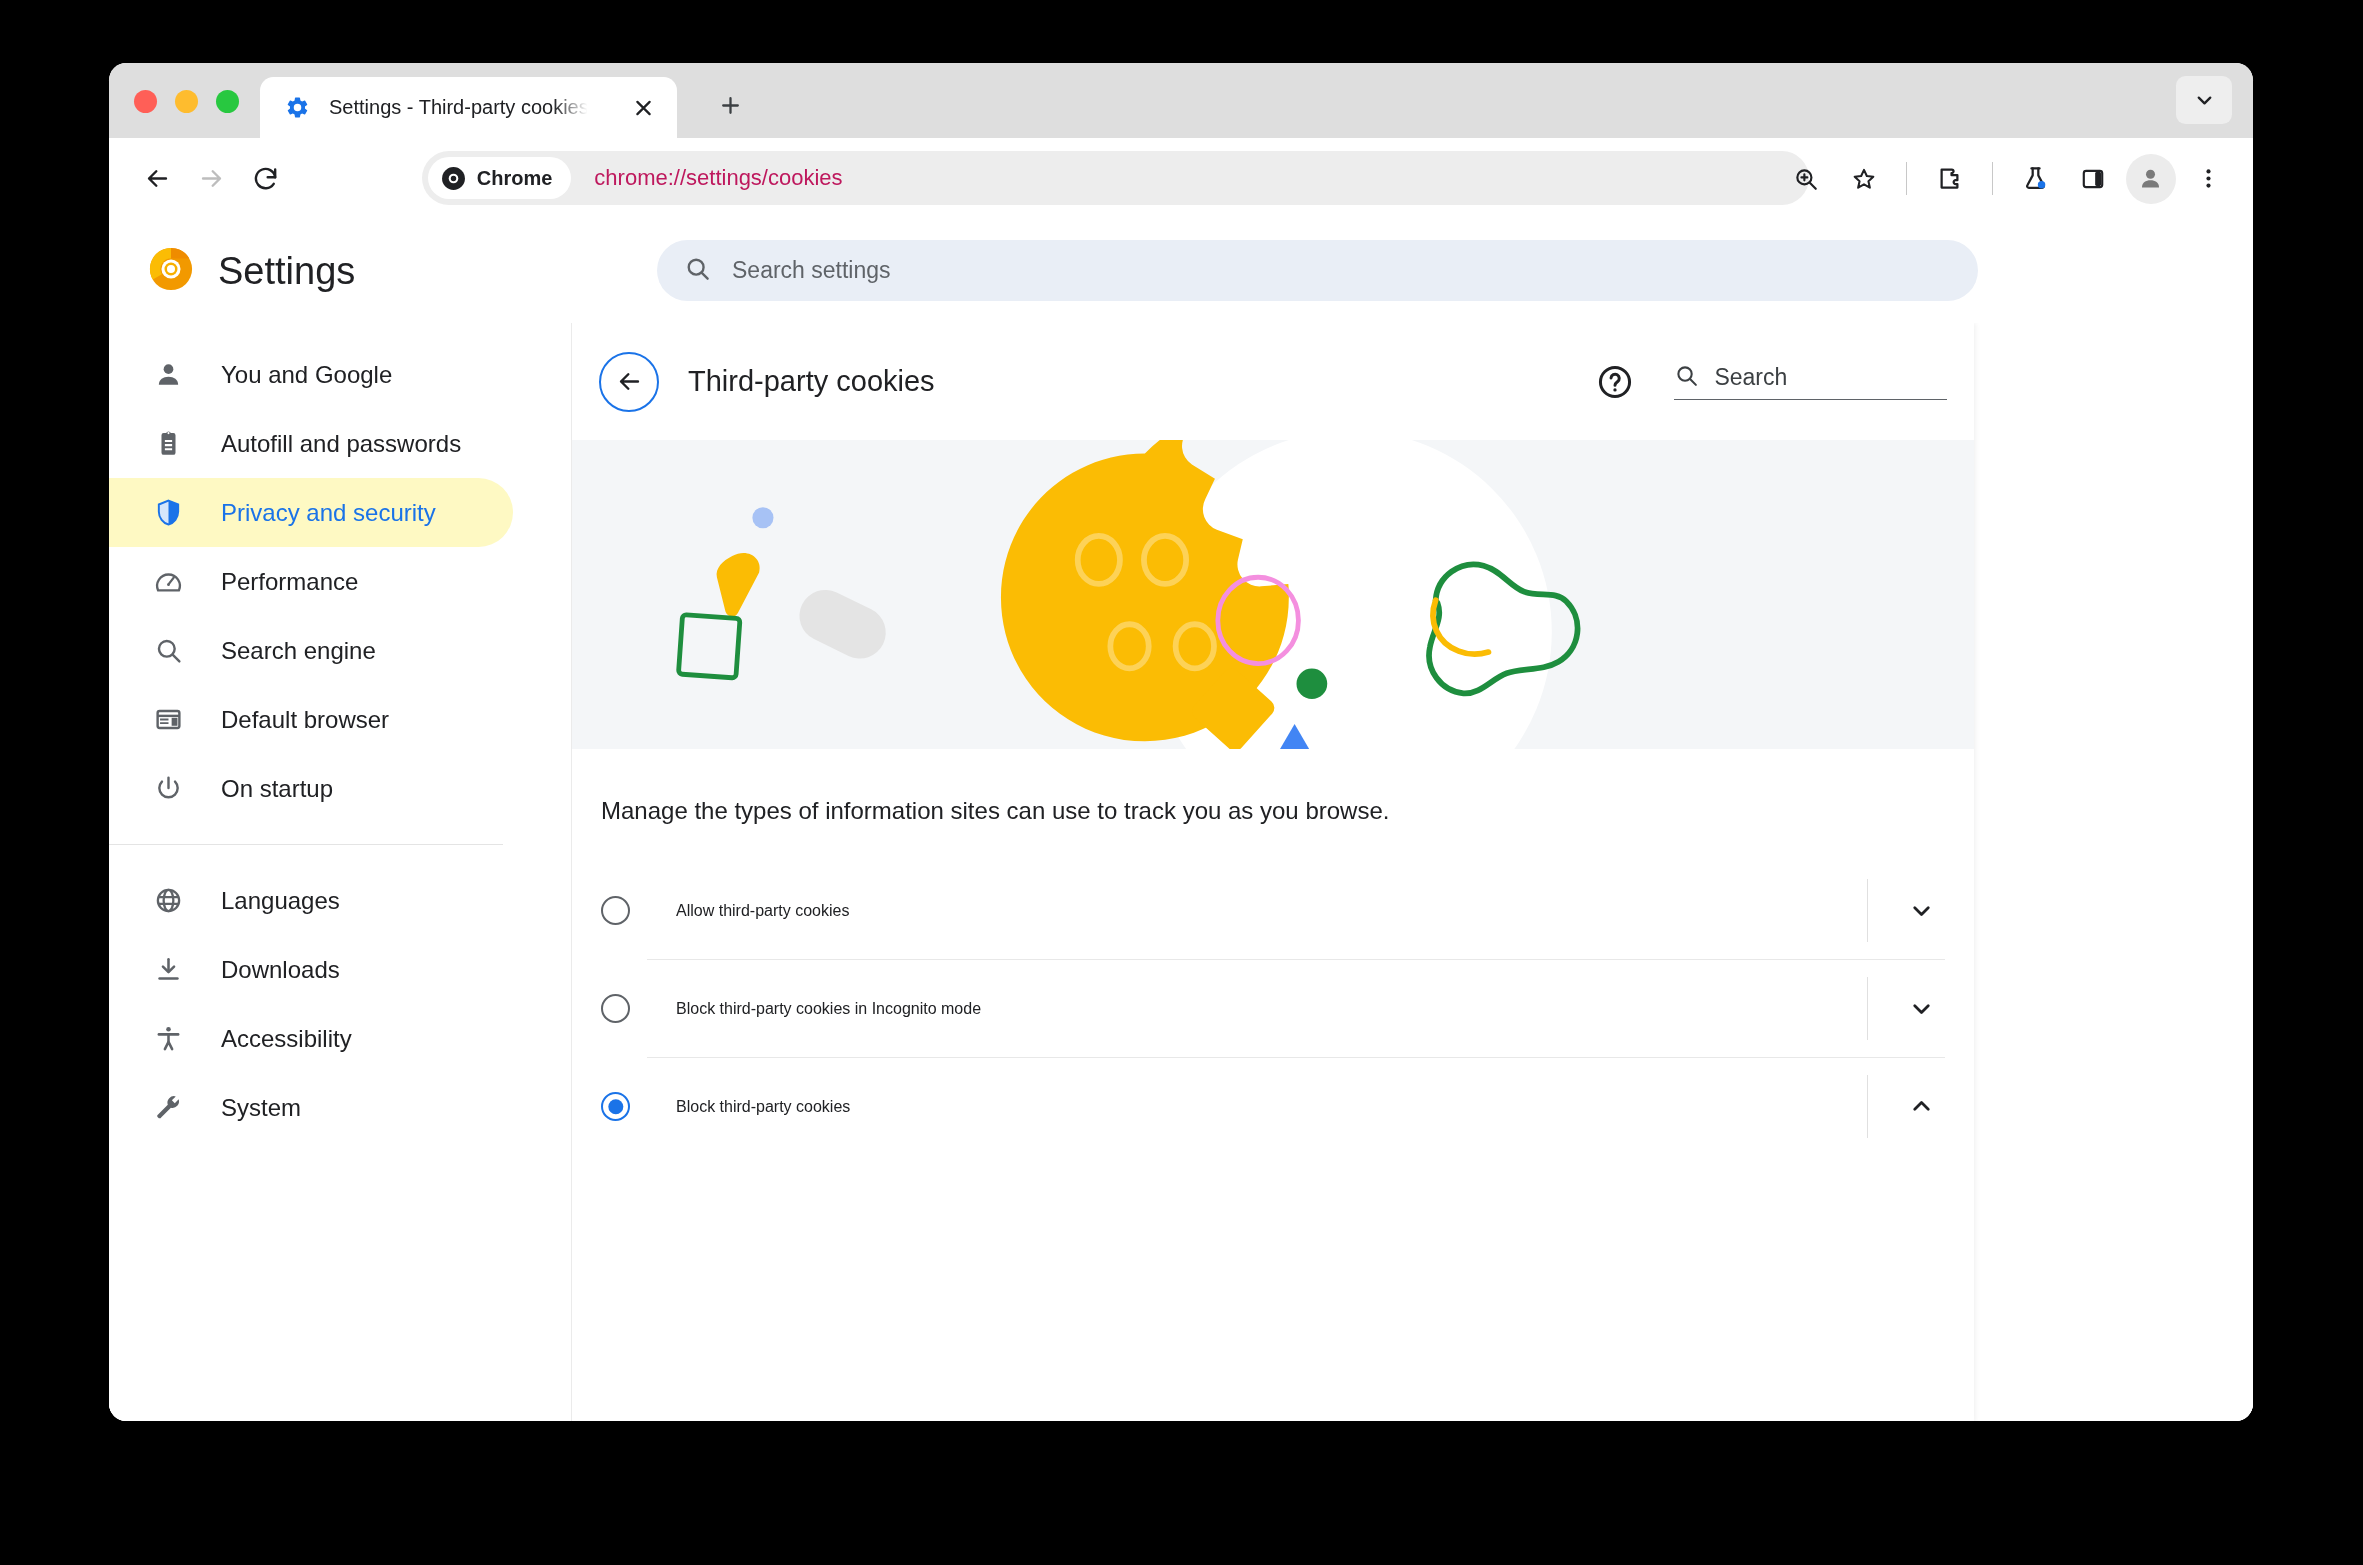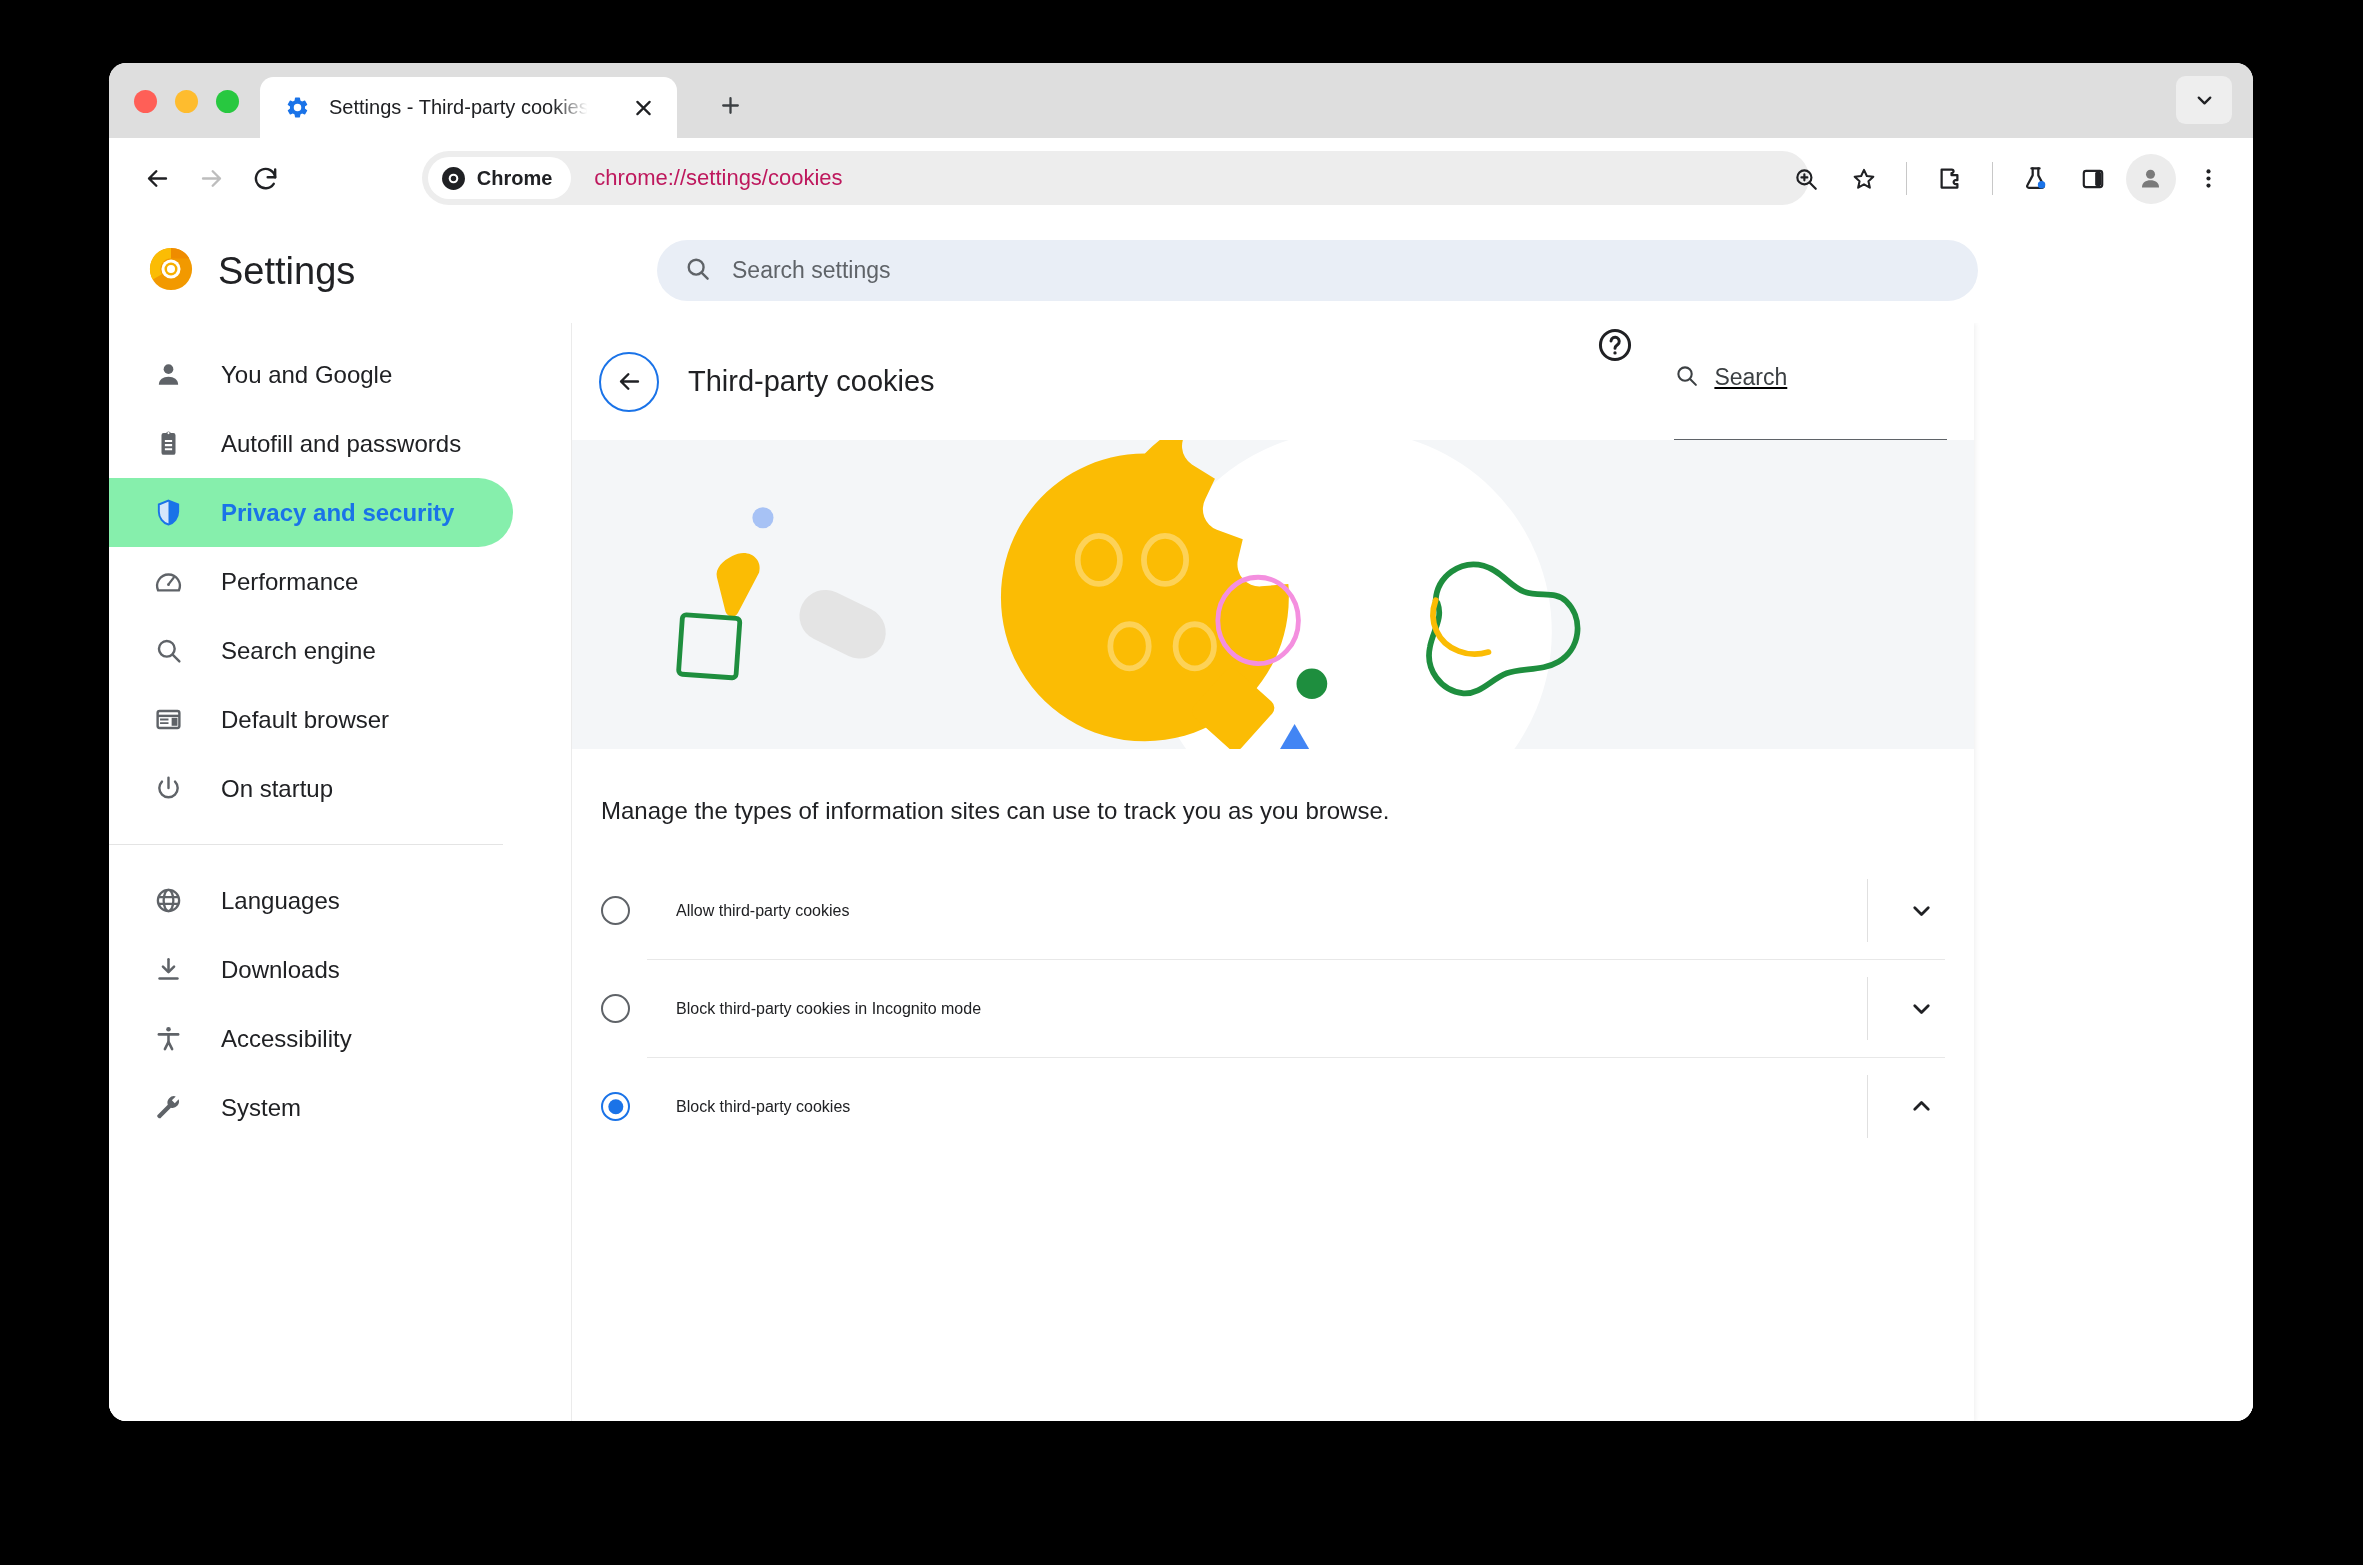--- a/index.html
+++ b/index.html
@@ -205,21 +205,21 @@
   .nav-item {
     position: relative;
     height: 69px;
     display: flex;
     align-items: center;
     padding-left: 44px;
     gap: 37px;
     border-radius: 0 35px 35px 0;
     margin-right: 58px;
   }
-  .nav-item.active { background: #86efac; font-weight: bold; }
+  .nav-item.active { background: #fef9c3; }
   .nav-label { font-size: 24px; color: #202124; }
   .nav-item.active .nav-label { color: #1a73e8; }
   .nav-icon { width: 31px; height: 31px; flex: 0 0 31px; display:flex; align-items:center; justify-content:center; }
   .nav-divider {
     height: 1px; background: #e4e4e4;
     margin: 21px 0 21px 0;
     width: 394px;
   }
 
   
@@ -249,21 +249,21 @@
     border-radius: 50%;
     border: 2.9px solid #1a73e8;
     display: flex; align-items: center; justify-content: center;
     flex: 0 0 60px;
   }
   .page-title { font-size: 29px; color: #202124; margin-left: 29px; }
   .head-right {
     position: absolute;
     right: 27px;
     top: 0; height: 117px;
-    display: flex; gap: 37px; text-decoration: underline;
+    display: flex; align-items: center; gap: 37px;
   }
   .help-icon { width: 44px; height: 44px; display:flex; align-items:center; justify-content:center; }
   .search-field {
     display: flex; align-items: center; gap: 15.4px;
     border-bottom: 1.9px solid #5f6368;
     padding-bottom: 7.7px;
     width: 273px;
   }
   .search-field-ph { font-size: 23px; color: #3c4043; }
 

